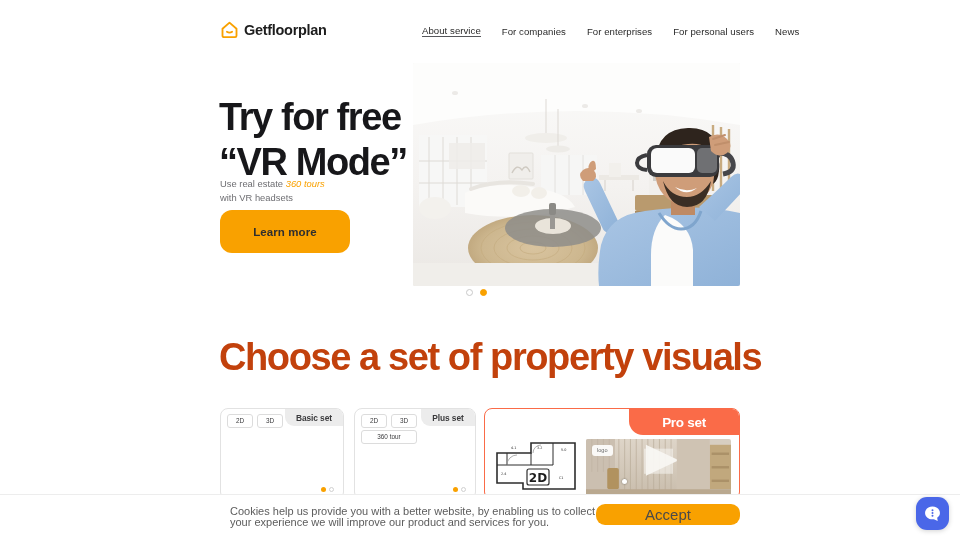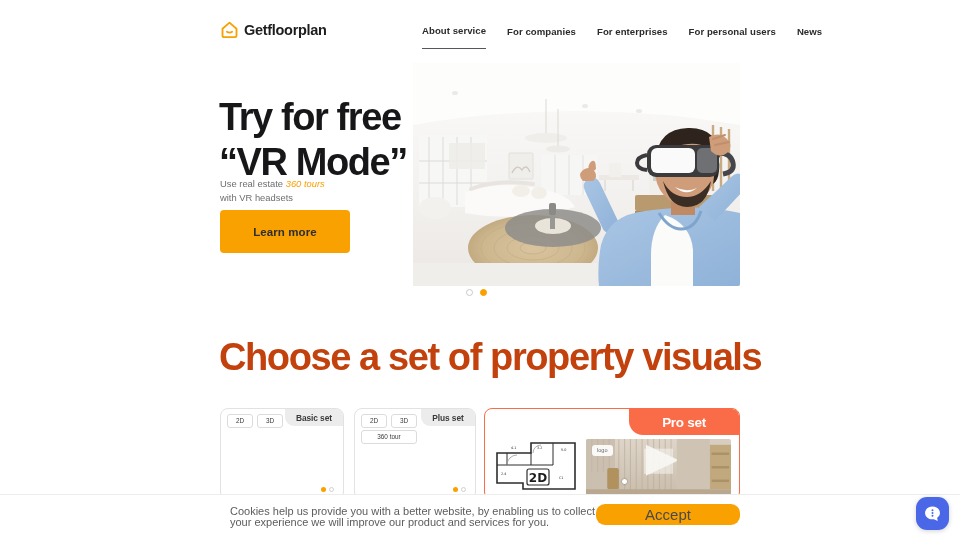--- a/index.html
+++ b/index.html
@@ -25,21 +25,21 @@
   .brand-icon { width: 21px; height: 21px; display:block; }
   .brand-name {
     font-size: 14.5px; font-weight: bold; letter-spacing: -0.3px; color: #1d1d1d;
   }
   .nav {
     position: absolute; left: 422px; top: 25px;
     display: flex; align-items: center; gap: 21px;
   }
   .nav-item {
     font-size: 9.6px; color: #2b2b2b; white-space: nowrap;
-    padding-bottom: 12px; cursor: pointer; letter-spacing: 0.05px; font-weight: bold;
+    padding-bottom: 0; cursor: pointer; letter-spacing: 0.05px;
   }
   .nav-item.active { border-bottom: 1px solid #55565a; }
 
   
   .hero { position: absolute; left: 0; top: 58px; width: 960px; height: 250px; }
   .hero-img {
     position: absolute; left: 413px; top: 5px; width: 327px; height: 223px;
     border-radius: 2px; overflow: hidden; background: #f1efed;
   }
   .hero-img svg { display:block; width:100%; height:100%; }
@@ -49,21 +49,21 @@
     font-size: 38px; line-height: 45px; font-weight: 800;
     letter-spacing: -1.4px; color: #17171a; white-space: pre-line;
   }
   .hero-sub {
     position: absolute; left: 220px; top: 119px;
     font-size: 9.4px; line-height: 13.5px; color: #6e6e72;
   }
   .hl-orange { color: #f9a100; font-style: italic; }
   .hero-btn {
     position: absolute; left: 220px; top: 152px; width: 130px; height: 43px;
-    background: #f9a100; border: none; border-radius: 4px;
+    background: #f9a100; border: none; border-radius: 12px;
     font-family: "Liberation Sans", sans-serif;
     font-size: 11.5px; font-weight: bold; color: #2e2e2e; cursor: pointer;
     letter-spacing: 0.1px;
   }
   .dots {
     position: absolute; left: 466px; top: 231px; width: 30px;
     display: flex; align-items: center; gap: 7px;
   }
   .dot { width: 7px; height: 7px; border-radius: 50%; cursor: pointer; }
   .dot.inactive { background: #fff; border: 1px solid #c9c9c9; }

